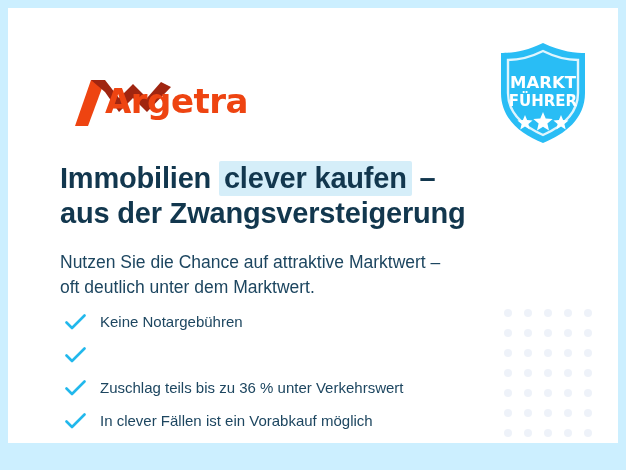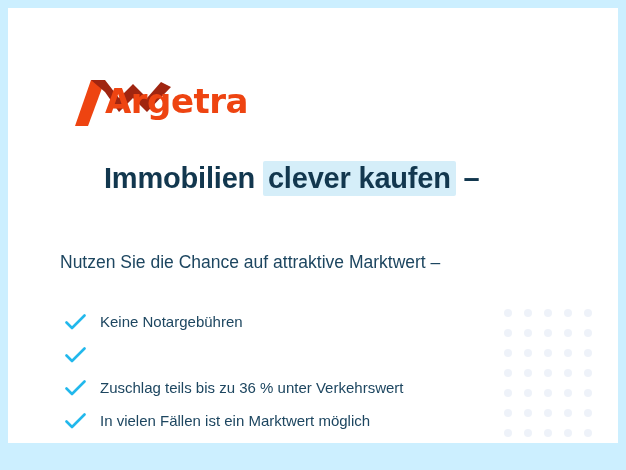--- a/index.html
+++ b/index.html
@@ -121,21 +121,21 @@
     color: #12374e;
     letter-spacing: -0.2px;
   }
   #headline .hl {
     background: #d5eef9;
     padding: 1px 5px 2px 5px;
     border-radius: 2px;
     box-decoration-break: clone;
     -webkit-box-decoration-break: clone;
   }
-  #headline .line { display: block; margin-left: 44px; }
+  #headline .line { display: block; }
 
   
   #subheadline {
     position: absolute;
     left: 52px;
     top: 224px;
     width: 490px;
     font-size: 17.5px;
     font-weight: 400;
     line-height: 1.45;
@@ -292,27 +292,42 @@
         <svg width="150" height="50" viewBox="0 0 150 50" xmlns="http://www.w3.org/2000/svg">
 
           <polygon points="14,48 30,2 44,2 27,48" fill="#ee4411"></polygon>
 
           <polygon points="30,2 44,2 58,20 72,6 86,20 100,4 110,9 86,34 72,20 58,34 44,14" fill="#a02510"></polygon>
         </svg>
       </div>
       <div id="logo-wordmark">Argetra</div>
     </div>
 
+    <div id="badge">
+      <svg width="96" height="104" viewBox="0 0 96 104" xmlns="http://www.w3.org/2000/svg">
+        <path d="M48 2 C30 11, 14 12, 6 12 L6 52 C6 78, 26 93, 48 102 C70 93, 90 78, 90 52 L90 12 C82 12, 66 11, 48 2 Z" fill="#29bdf5"></path>
+        <path d="M48 10 C32 18, 19 19, 13 19 L13 52 C13 74, 30 86, 48 94 C66 86, 83 74, 83 52 L83 19 C77 19, 64 18, 48 10 Z" fill="none" stroke="#ffffff" stroke-width="2.4" opacity="0.85"></path>
+        <text class="badge-text-line" x="48" y="47" font-size="16.5" id="badge-line-1">MARKT</text>
+        <text class="badge-text-line" x="48" y="65" font-size="15" id="badge-line-2">FÜHRER</text>
+        <g fill="#ffffff">
+          <polygon points="30,74 32.1,79.1 37.6,79.5 33.4,83.1 34.7,88.5 30,85.5 25.3,88.5 26.6,83.1 22.4,79.5 27.9,79.1"></polygon>
+          <polygon points="48,71 50.7,77.5 57.7,78 52.4,82.6 54,89.5 48,85.7 42,89.5 43.6,82.6 38.3,78 45.3,77.5"></polygon>
+          <polygon points="66,74 68.1,79.1 73.6,79.5 69.4,83.1 70.7,88.5 66,85.5 61.3,88.5 62.6,83.1 58.4,79.5 63.9,79.1"></polygon>
+        </g>
+      </svg>
+    </div>
 
     <h1 id="headline">
       <span class="line"><span>Immobilien </span><span class="hl">clever kaufen</span><span> –</span></span>
+      <span class="line">aus der Zwangsversteigerung</span>
     </h1>
 
     <p id="subheadline">
       <span class="line">Nutzen Sie die Chance auf attraktive Marktwert –</span>
+      <span class="line">oft deutlich unter dem Marktwert.</span>
     </p>
 
     <ul id="checklist" style="list-style:none;margin:0;padding:0;">
         <li class="check-item">
           <span class="check-icon">
             <svg width="21" height="16" viewBox="0 0 21 16" xmlns="http://www.w3.org/2000/svg">
               <polyline points="1.5,8.5 7,14 19.5,1.5" fill="none" stroke="#22b8ec" stroke-width="2.6" stroke-linecap="round" stroke-linejoin="round"></polyline>
             </svg>
           </span>
           <span class="check-label">Keine Notargebühren</span>
@@ -331,18 +346,18 @@
             </svg>
           </span>
           <span class="check-label">Zuschlag teils bis zu 36 % unter Verkehrswert</span>
         </li>
         <li class="check-item">
           <span class="check-icon">
             <svg width="21" height="16" viewBox="0 0 21 16" xmlns="http://www.w3.org/2000/svg">
               <polyline points="1.5,8.5 7,14 19.5,1.5" fill="none" stroke="#22b8ec" stroke-width="2.6" stroke-linecap="round" stroke-linejoin="round"></polyline>
             </svg>
           </span>
-          <span class="check-label">In vielen Fällen ist ein Marktwert möglich</span>
+          <span class="check-label">In clever Fällen ist ein Vorabkauf möglich</span>
         </li>
       </ul>
 
   </div>
 </div>
 
 </body></html>

